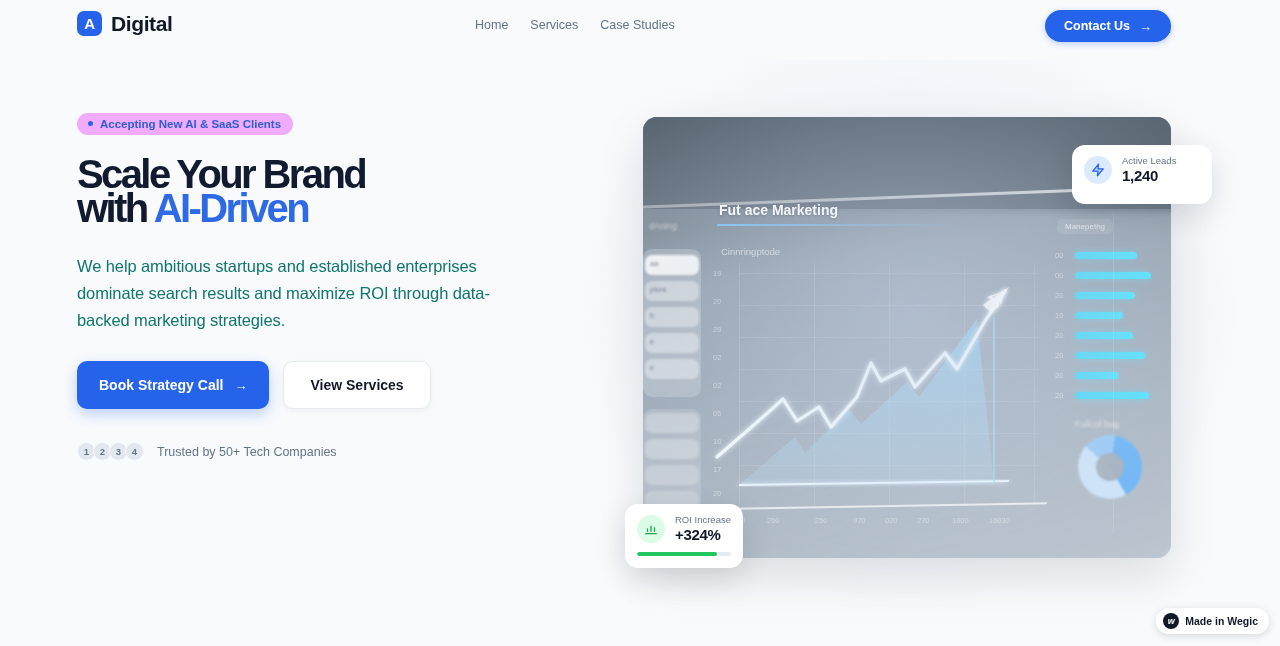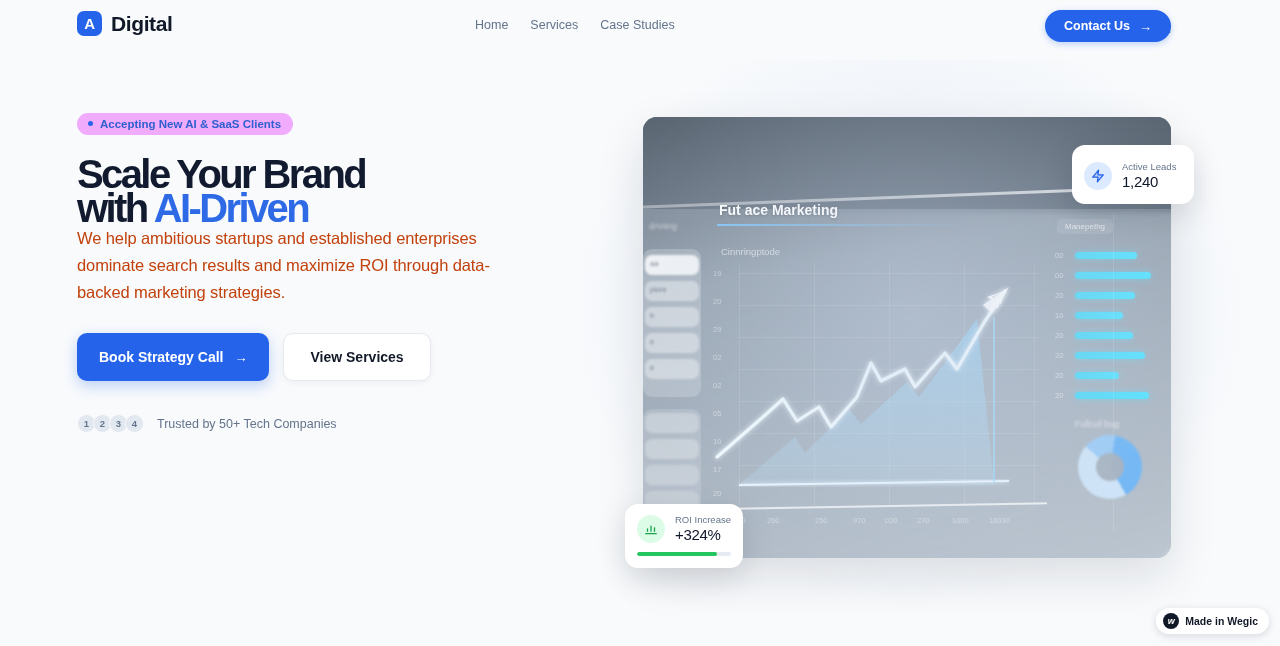--- a/index.html
+++ b/index.html
@@ -58,21 +58,22 @@
 
   .headline {
     margin-top: 22px;
     font-size: 40px; line-height: 0.86;
     font-weight: bold; color: #111a2e;
     letter-spacing: -2.6px;
   }
   .headline .accent { color: #2e6ae6; }
 
   .subhead {
-    font-size: 16.5px; line-height: 1.62; color: #c2410c;
+    margin-top: 28px;
+    font-size: 16.5px; line-height: 1.62; color: #0f766e;
     max-width: 420px; letter-spacing: -0.1px;
   }
 
   .cta-row { margin-top: 28px; display: flex; gap: 14px; align-items: stretch; }
   .btn-primary {
     display: flex; align-items: center; gap: 11px;
     background: #2563eb; color: #fff;
     border: none; border-radius: 10px;
     padding: 0 22px; height: 48px;
     font-size: 14px; font-weight: bold;
@@ -209,32 +210,32 @@
     background: rgba(165,177,189,0.95);
   }
   .hv-vsep { position: absolute; left: 470px; top: 96px; width: 1px; height: 320px; background: rgba(255,255,255,0.12); }
 
   
   .float-card {
     position: absolute; background: #fff; border-radius: 13px;
     box-shadow: 0 10px 30px rgba(15,23,42,0.13);
     z-index: 30;
   }
-  .card-leads { left: 1072px; top: 145px; width: 122px; height: 59px; padding: 16px 12px; }
+  .card-leads { left: 1072px; top: 145px; width: 140px; height: 59px; padding: 10px 12px; }
   .card-roi   { left: 625px;  top: 504px; width: 118px; height: 64px; padding: 10px 12px; }
   .card-inner { display: flex; align-items: center; gap: 10px; }
   .card-icon {
     width: 28px; height: 28px; border-radius: 50%;
     display: flex; align-items: center; justify-content: center;
     flex: 0 0 auto;
   }
   .icon-blue { background: #dbeafe; color: #2563eb; }
   .icon-green { background: #dcfce7; color: #16a34a; }
   .card-label { font-size: 9.5px; color: #64748b; line-height: 1.3; }
-  .card-value { font-size: 15px; font-weight: normal; color: #0f172a; letter-spacing: -0.3px; }
+  .card-value { font-size: 15px; font-weight: bold; color: #0f172a; letter-spacing: -0.3px; }
   .progress-track {
     margin-top: 9px; width: 94px; height: 4px; border-radius: 3px; background: #e6ebf2; overflow: hidden;
   }
   .progress-fill { height: 100%; border-radius: 3px; background: #22c55e; }
 
   
   .wegic {
     position: absolute; right: 11px; bottom: 12px;
     display: flex; align-items: center; gap: 6px;
     background: #fff; border-radius: 999px;

